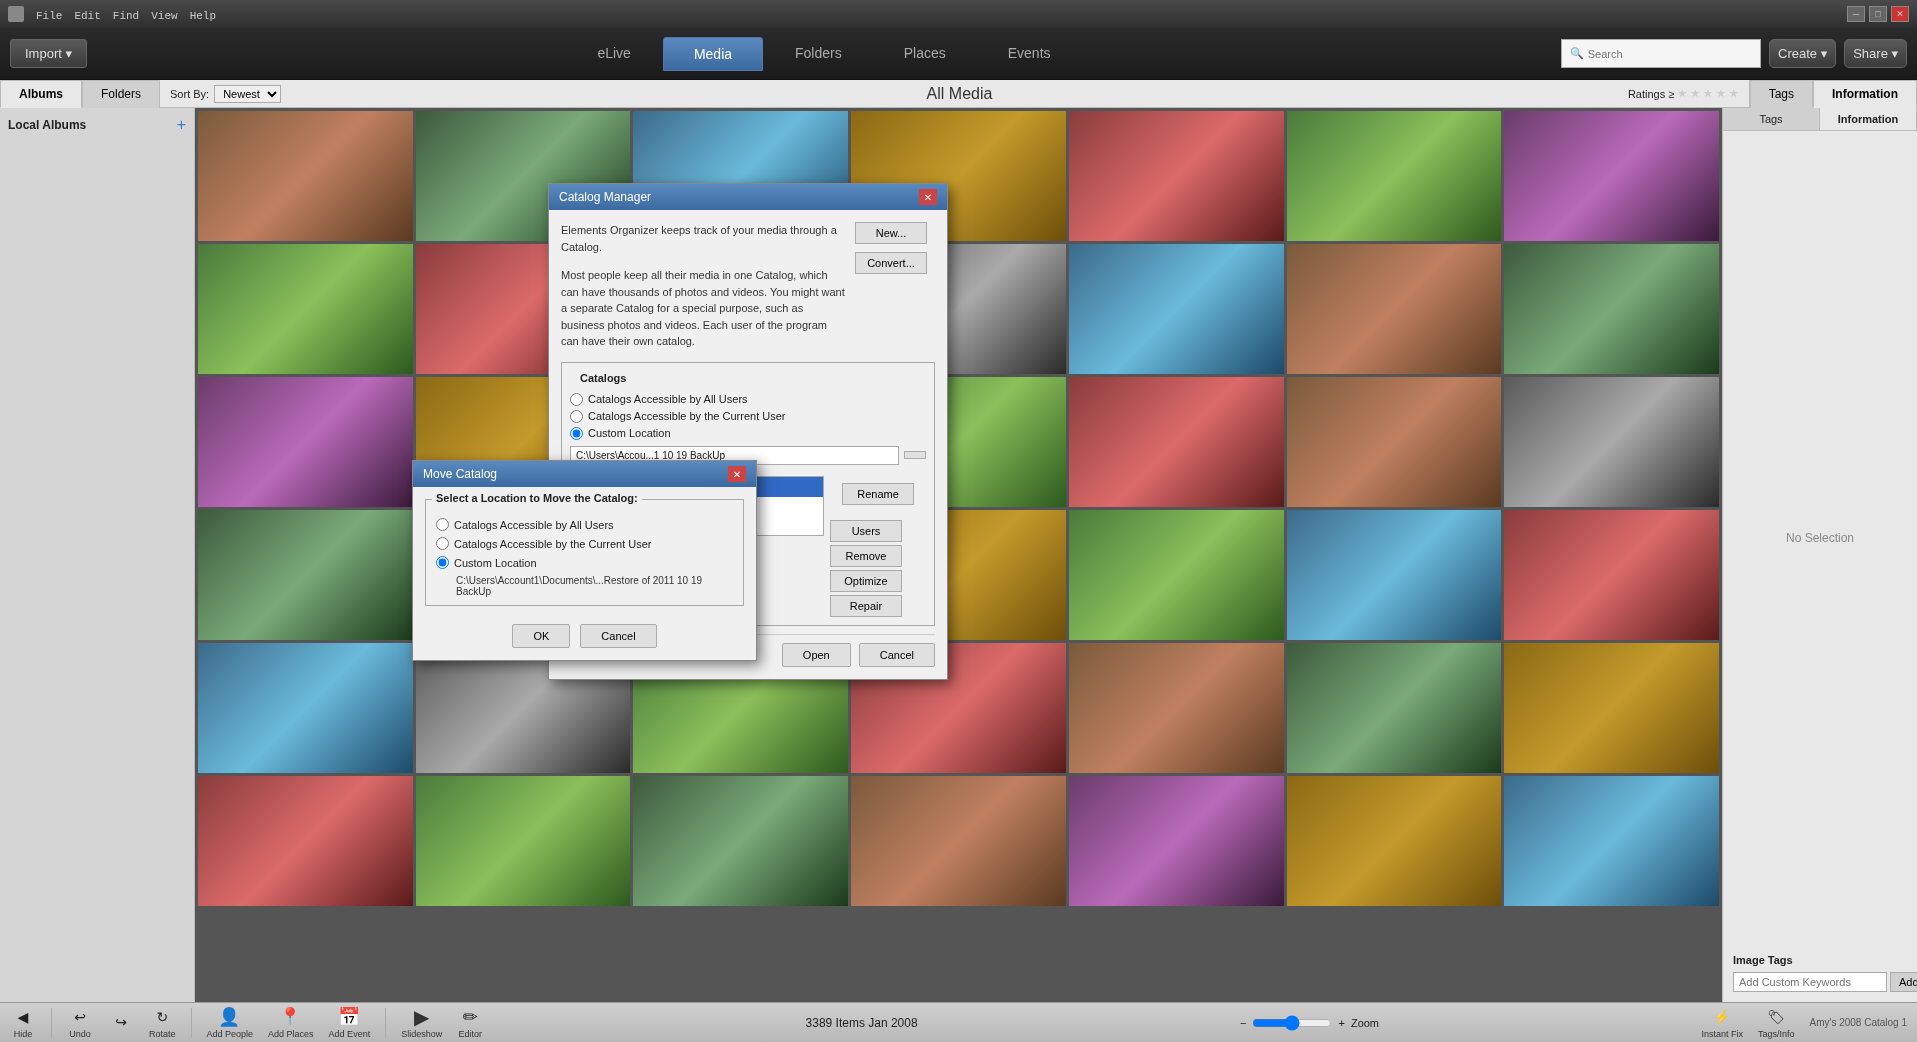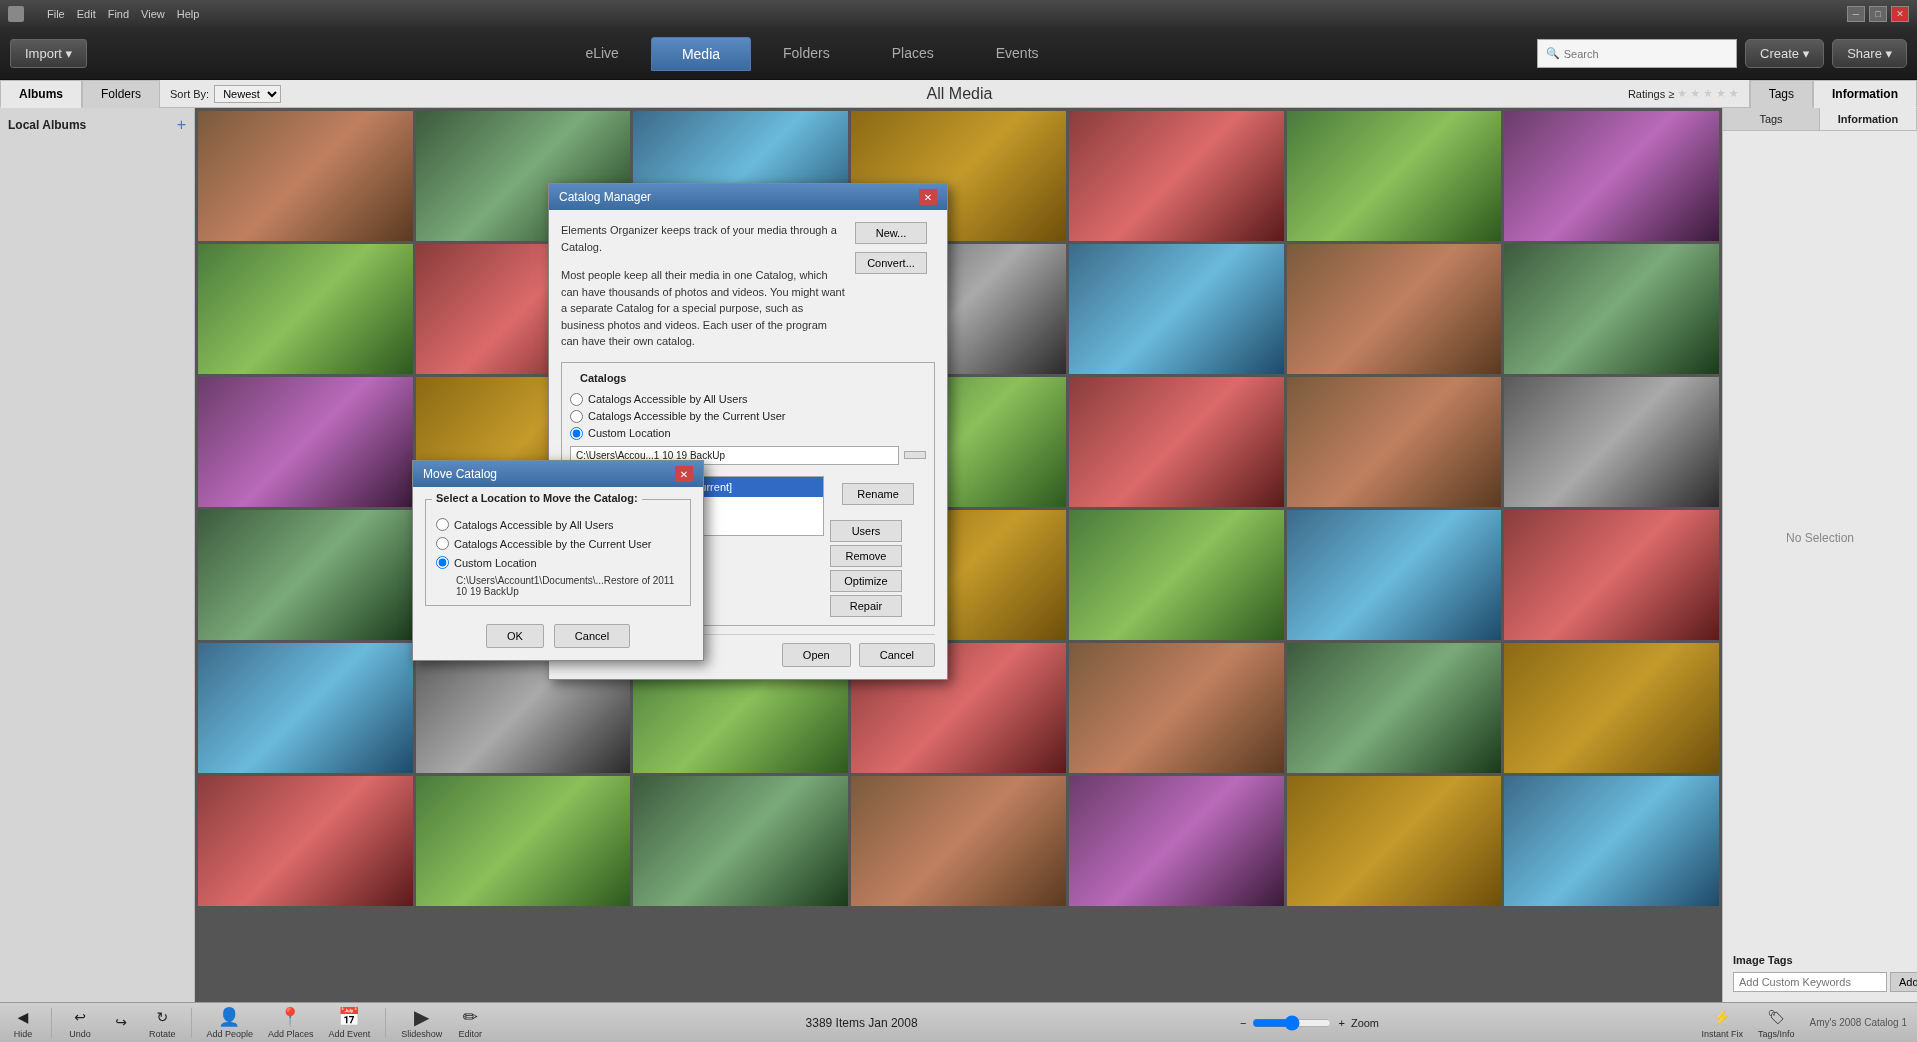--- a/index.html
+++ b/index.html
@@ -52,21 +52,21 @@
     #nav-bar .nav-tab.active {
       background: linear-gradient(to bottom, #5a8ac0, #3a6aa0);
       color: #fff;
       border: 1px solid #5577aa;
     }
     #nav-bar .right-actions { display: flex; gap: 8px; }
     #nav-bar .action-btn {
       background: linear-gradient(to bottom, #5a5a5a, #3a3a3a);
       color: #ddd;
       border: 1px solid #666;
-      padding: 6px 14px;
+      padding: 6px 8px;
       font-size: 13px;
       cursor: pointer;
       border-radius: 5px;
       display: flex; align-items: center; gap: 4px;
     }
     #nav-bar .search-box {
       background: #f5f5f5;
       border: 1px solid #aaa;
       padding: 4px 8px;
       width: 200px;
@@ -265,21 +265,21 @@
       font-size: 11px;
       cursor: pointer;
       border-radius: 2px;
     }
 
     
     #move-catalog {
       position: absolute;
       top: 460px;
       left: 412px;
-      width: 292px;
+      width: 345px;
       background: #f0f0f0;
       border: 1px solid #888;
       box-shadow: 4px 4px 12px rgba(0,0,0,0.5);
       z-index: 300;
     }
     #move-catalog .dialog-title {
       background: linear-gradient(to bottom, #5a8ac0, #3a6aa0);
       color: white;
       padding: 5px 10px;
       font-size: 12px;
@@ -320,21 +320,21 @@
     .p6 { background: linear-gradient(135deg, #8a3c3c 0%, #dc6a6a 50%, #5a1a1a 100%); }
     .p7 { background: linear-gradient(135deg, #3c5a3c 0%, #7aaa7a 50%, #1a3a1a 100%); }
     .p8 { background: linear-gradient(135deg, #5a5a5a 0%, #aaaaaa 50%, #2a2a2a 100%); }
   </style>
 </head>
 <body>
 
 <div style="position: relative; width: 1917px; height: 1042px; overflow: hidden;">
 
   <div id="title-bar">
-    <div style="display:flex; align-items:center; gap:23px;">
+    <div style="display:flex; align-items:flex-end; gap:12px;font-family:Liberation Mono, monospace;">
       <div class="app-icon"></div>
       <div class="menu-items">
         <span>File</span>
         <span>Edit</span>
         <span>Find</span>
         <span>View</span>
         <span>Help</span>
       </div>
     </div>
     <div class="window-controls">

